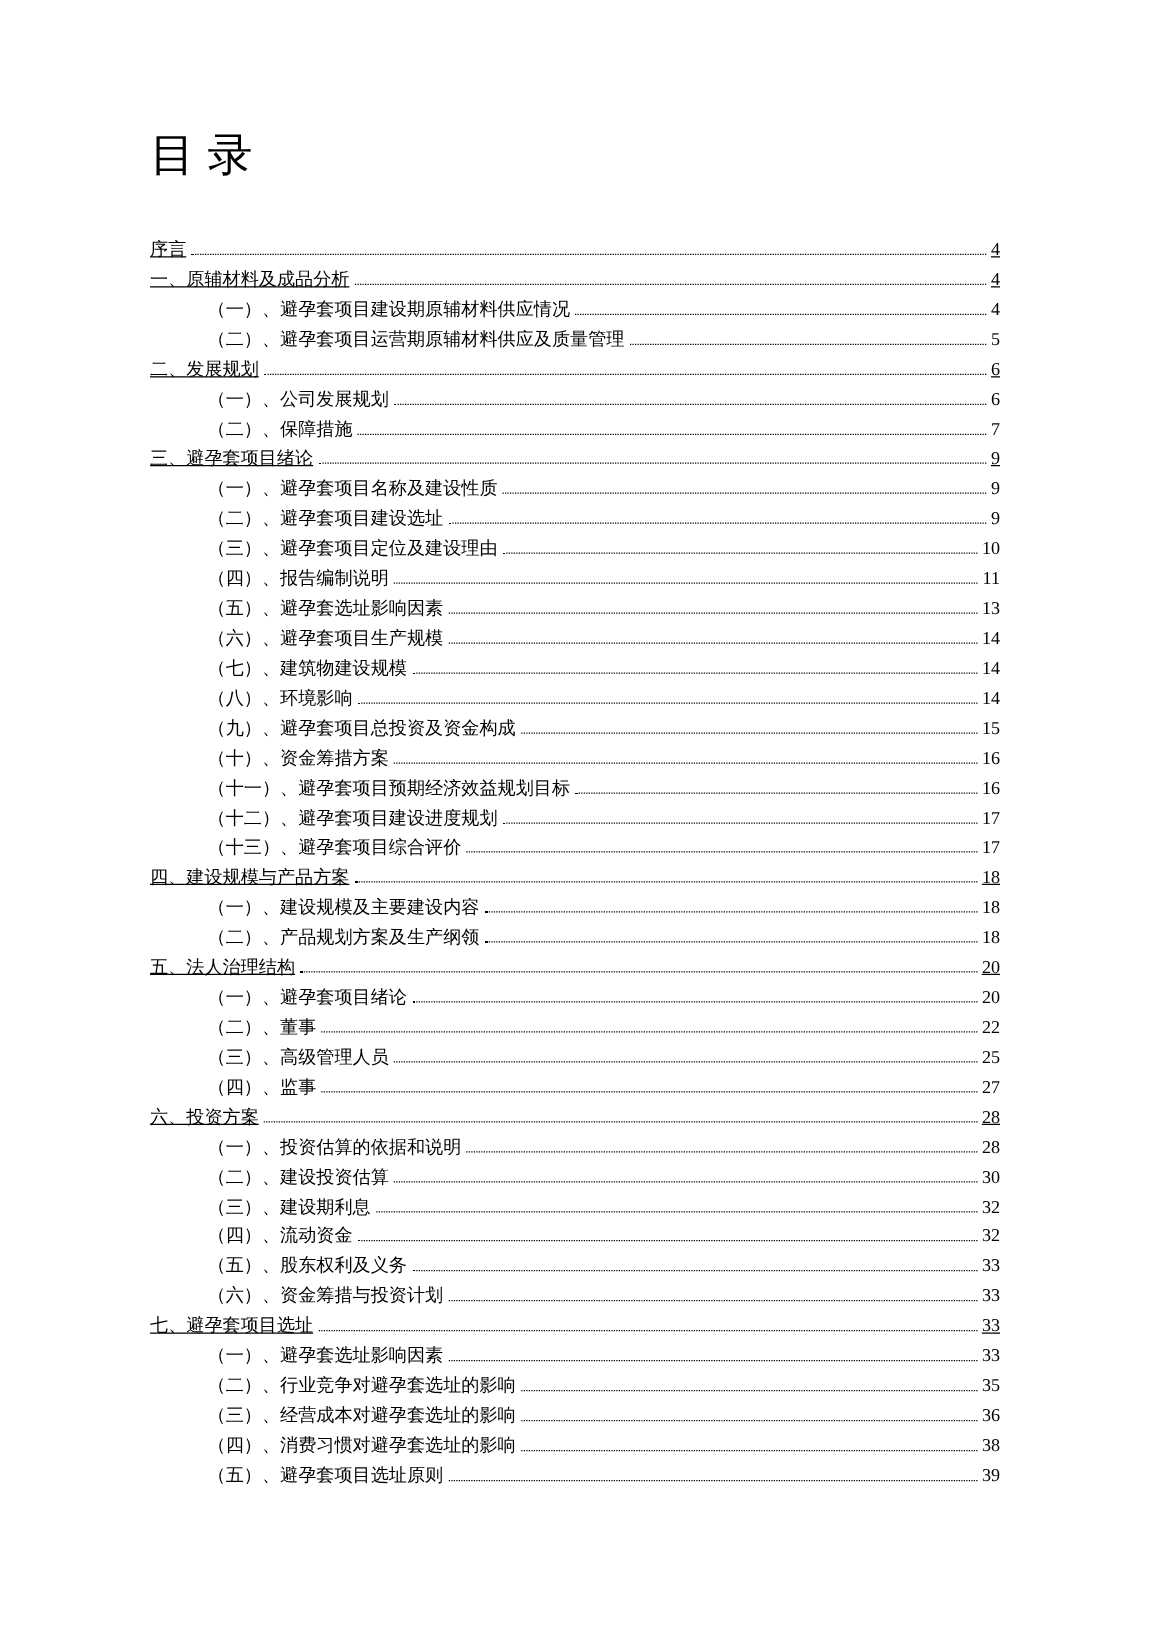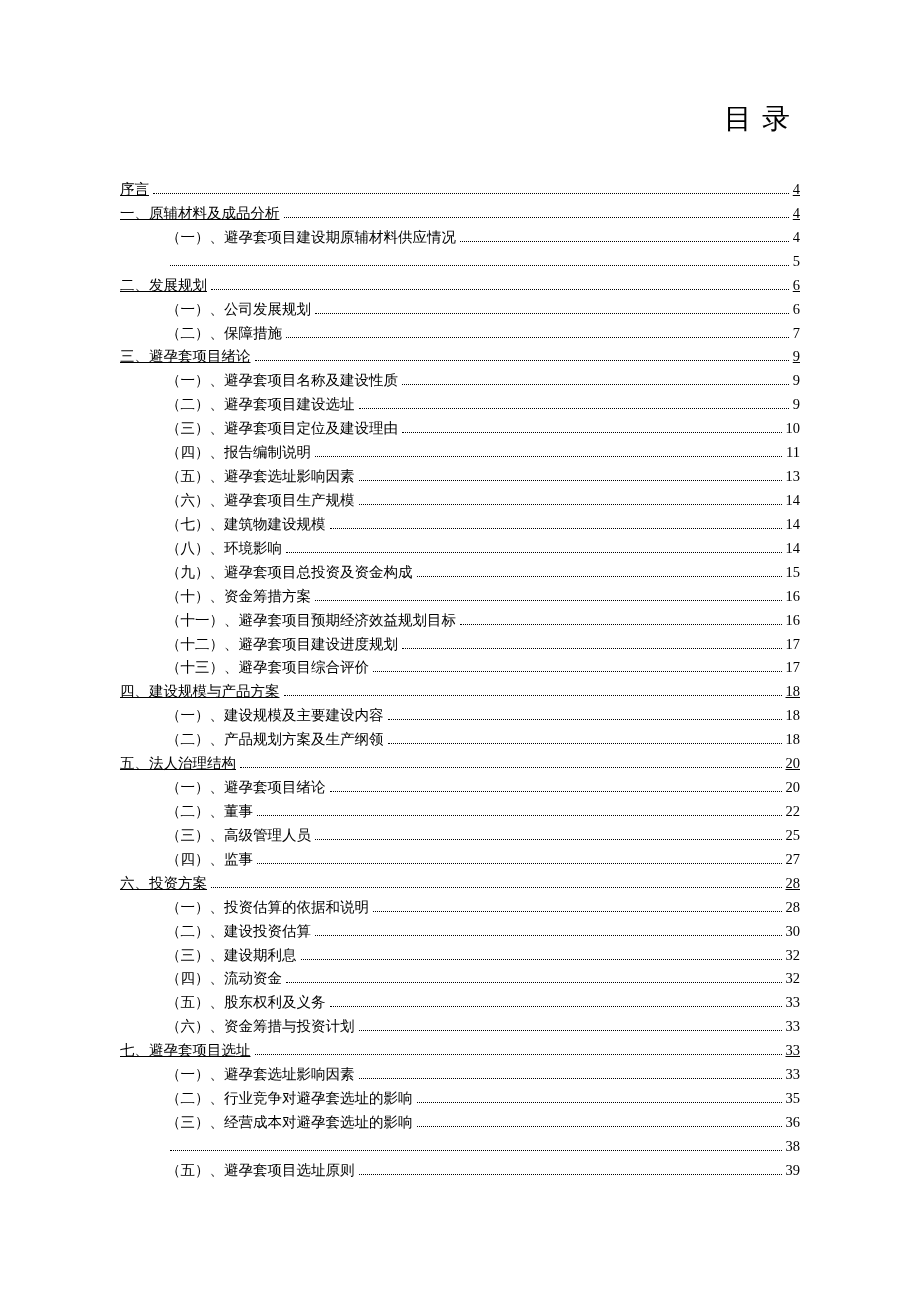--- a/index.html
+++ b/index.html
@@ -5,22 +5,22 @@
   * { margin: 0; padding: 0; box-sizing: border-box; }
   body {
     background: #fff;
     font-family: "SimSun", "宋体", serif;
     width: 920px;
     height: 1301px;
     padding: 100px 120px 60px 120px;
     color: #000;
   }
   .title {
-    text-align: right;
-    font-size: 28px;
+    text-align: left;
+    font-size: 36px;
     letter-spacing: 10px;
     font-weight: normal;
     margin-bottom: 40px;
     font-family: "SimSun", "宋体", serif;
   }
   .toc { font-size: 14.5px; }
   .toc-line {
     display: flex;
     align-items: baseline;
     line-height: 1.65;
@@ -53,20 +53,21 @@
       <span class="label">一、原辅材料及成品分析</span>
       <span class="leader"></span>
       <span class="page">4</span>
     </div>
     <div class="toc-line level-1">
       <span class="label">（一）、避孕套项目建设期原辅材料供应情况</span>
       <span class="leader"></span>
       <span class="page">4</span>
     </div>
     <div class="toc-line level-1">
+      <span class="label">（二）、避孕套项目运营期原辅材料供应及质量管理</span>
       <span class="leader"></span>
       <span class="page">5</span>
     </div>
     <div class="toc-line level-0">
       <span class="label">二、发展规划</span>
       <span class="leader"></span>
       <span class="page">6</span>
     </div>
     <div class="toc-line level-1">
       <span class="label">（一）、公司发展规划</span>
@@ -237,20 +238,21 @@
       <span class="label">（二）、行业竞争对避孕套选址的影响</span>
       <span class="leader"></span>
       <span class="page">35</span>
     </div>
     <div class="toc-line level-1">
       <span class="label">（三）、经营成本对避孕套选址的影响</span>
       <span class="leader"></span>
       <span class="page">36</span>
     </div>
     <div class="toc-line level-1">
+      <span class="label">（四）、消费习惯对避孕套选址的影响</span>
       <span class="leader"></span>
       <span class="page">38</span>
     </div>
     <div class="toc-line level-1">
       <span class="label">（五）、避孕套项目选址原则</span>
       <span class="leader"></span>
       <span class="page">39</span>
     </div>
   </div>
 

